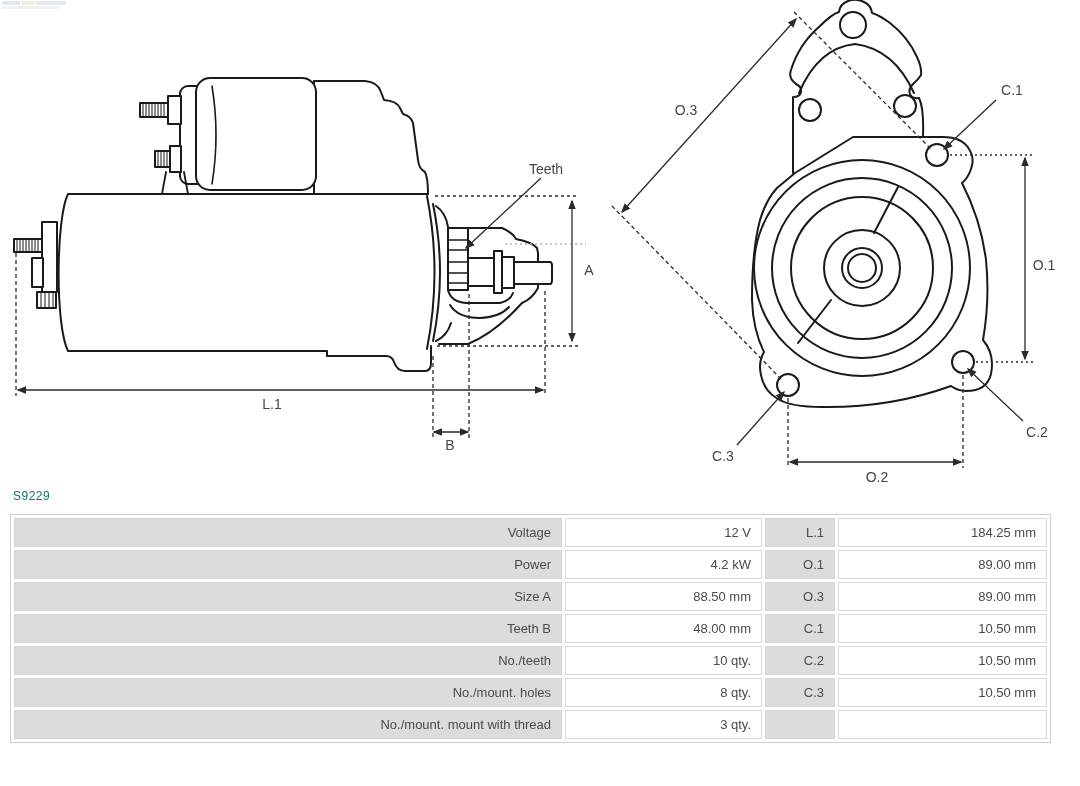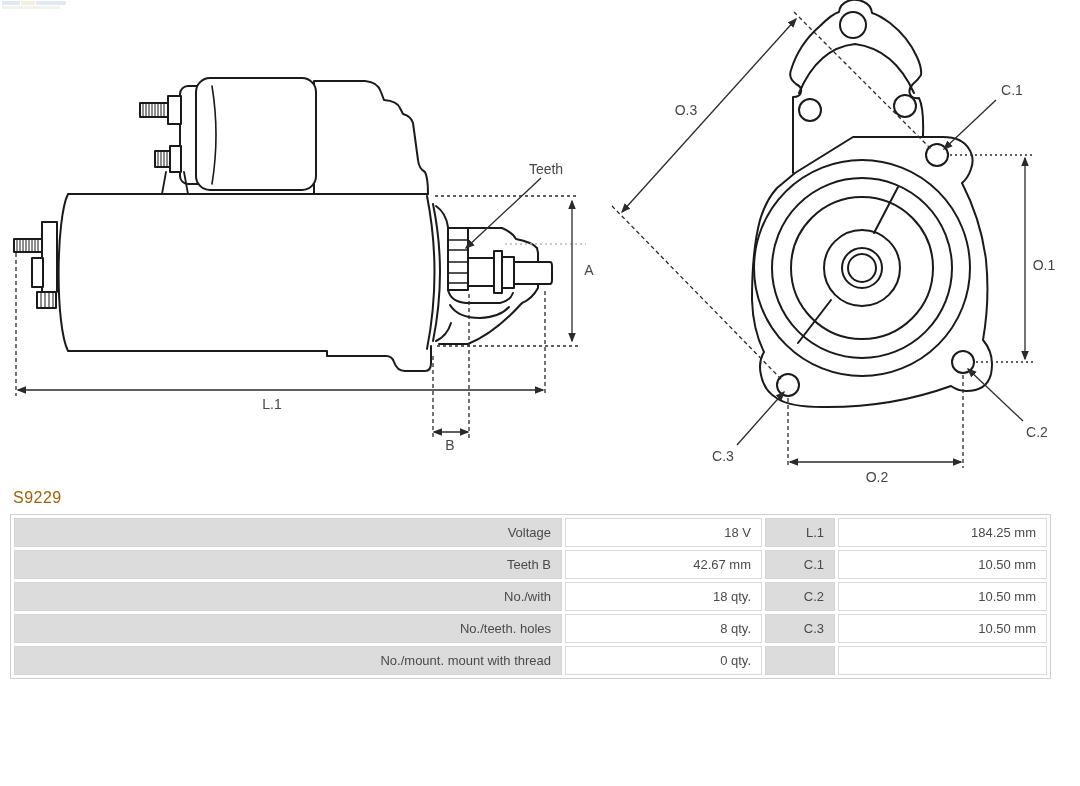--- a/index.html
+++ b/index.html
@@ -12,22 +12,22 @@
   .logo .r1{height:4px;display:flex;gap:1px;}
   .logo .r2{height:3px;margin-top:1px;display:flex;gap:1px;}
   .logo i{display:block;height:100%;}
 
   
   .drawing{position:absolute;left:0;top:0;width:1080px;height:500px;}
   svg text{font-family:"Liberation Sans","DejaVu Sans",sans-serif;font-size:14px;fill:#454545;}
 
   
   .part-number{
-    position:absolute;left:13px;top:489px;font-size:16px;letter-spacing:.5px;
-    color:#a16207;
+    position:absolute;left:13px;top:489px;font-size:12px;letter-spacing:.5px;
+    color:#0f766e;
   }
 
   
   .spec-wrap{position:absolute;left:10px;top:514px;width:994px;}
   table.spec{
     border-collapse:separate;border-spacing:3px;width:100%;
     border:1px solid #cfcfcf;background:#fff;table-layout:fixed;
   }
   table.spec td{
     height:27px;font-size:13px;color:#4a4a4a;
@@ -209,43 +209,55 @@
   <table class="spec">
     <colgroup>
         <col style="width:548px">
         <col style="width:197px">
         <col style="width:70px">
         <col style="width:209px">
       </colgroup>
     <tbody>
       <tr>
         <td class="lbl">Voltage</td>
-        <td class="val">18 V</td>
+        <td class="val">12 V</td>
         <td class="dim">L.1</td>
         <td class="val">184.25 mm</td>
       </tr>
       <tr>
+        <td class="lbl">Power</td>
+        <td class="val">4.2 kW</td>
+        <td class="dim">O.1</td>
+        <td class="val">89.00 mm</td>
+      </tr>
+      <tr>
+        <td class="lbl">Size A</td>
+        <td class="val">88.50 mm</td>
+        <td class="dim">O.3</td>
+        <td class="val">89.00 mm</td>
+      </tr>
+      <tr>
         <td class="lbl">Teeth B</td>
-        <td class="val">42.67 mm</td>
+        <td class="val">48.00 mm</td>
         <td class="dim">C.1</td>
         <td class="val">10.50 mm</td>
       </tr>
       <tr>
-        <td class="lbl">No./with</td>
-        <td class="val">18 qty.</td>
+        <td class="lbl">No./teeth</td>
+        <td class="val">10 qty.</td>
         <td class="dim">C.2</td>
         <td class="val">10.50 mm</td>
       </tr>
       <tr>
-        <td class="lbl">No./teeth. holes</td>
+        <td class="lbl">No./mount. holes</td>
         <td class="val">8 qty.</td>
         <td class="dim">C.3</td>
         <td class="val">10.50 mm</td>
       </tr>
       <tr>
         <td class="lbl">No./mount. mount with thread</td>
-        <td class="val">0 qty.</td>
+        <td class="val">3 qty.</td>
         <td class="dim"></td>
         <td class="val"></td>
       </tr>
     </tbody>
   </table>
 </div>
 
 </body></html>

